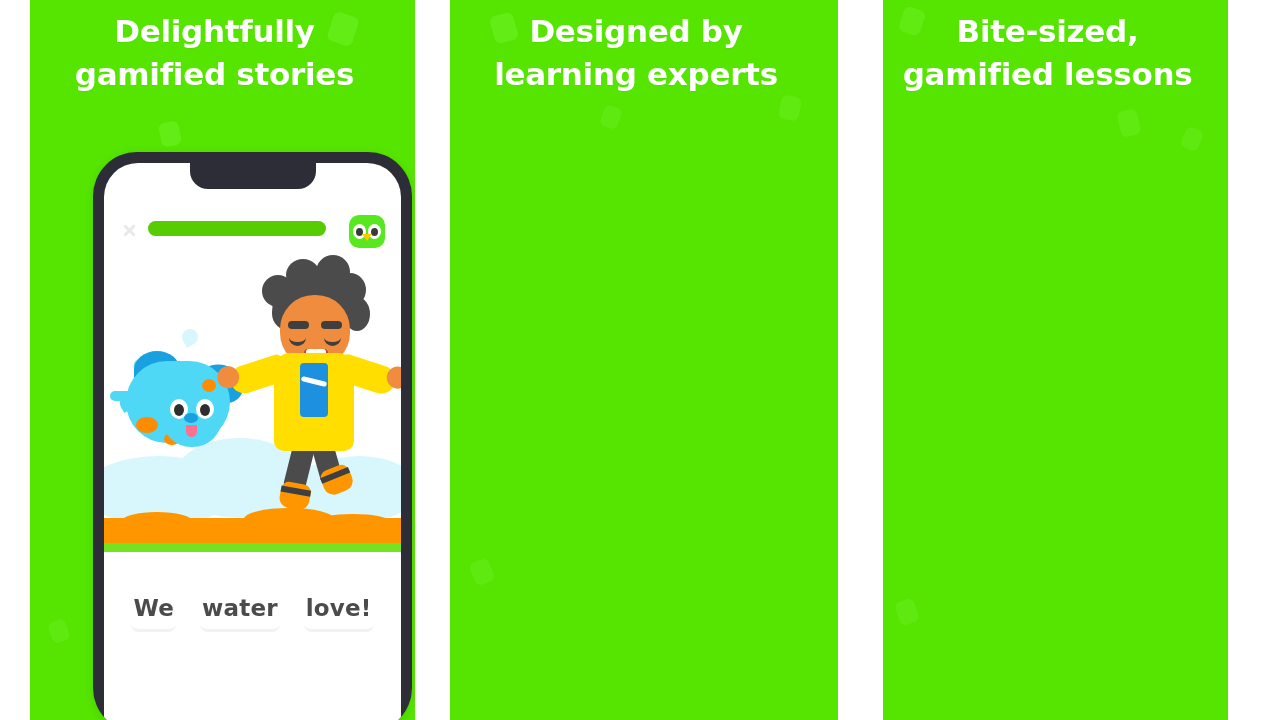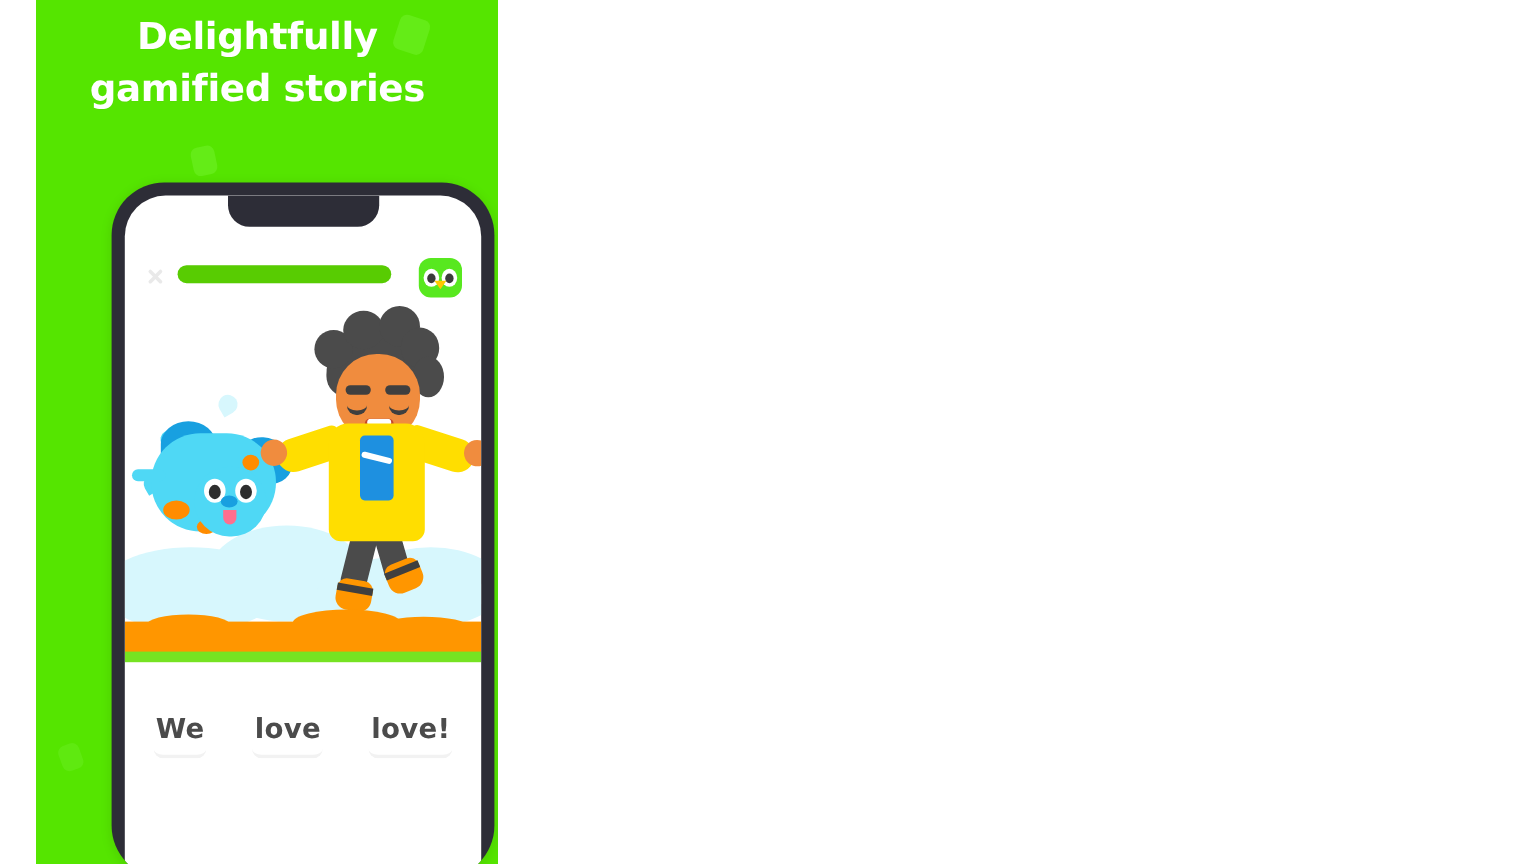--- a/index.html
+++ b/index.html
@@ -143,21 +143,21 @@
   .dog-eye  { position:absolute; top:10px; width:18px; height:20px; background:#fff; border-radius:50%; }
   .dog-eye i{ position:absolute; left:4px; top:5px; width:10px; height:12px; background:#2e2e2e; border-radius:50%; }
   .dog-nose { position:absolute; left:22px; top:24px; width:14px; height:10px; background:#18a0e0; border-radius:50%; }
   .dog-tongue{position:absolute; left:24px; top:36px; width:11px; height:12px; background:#ff6f8e; border-radius:0 0 6px 6px; }
   .dog-spot { position:absolute; background:#ff8c00; border-radius:50%; }
   .dog-tail { position:absolute; left:-8px; top:40px; width:28px; height:10px; background:#4fd8f5; border-radius:6px; }
 
   
   .sentence-row {
     position:absolute; left:0; right:0; top:430px;
-    display:flex; justify-content:center; align-items:flex-start; gap:38px;
+    display:flex; justify-content:center; align-items:flex-start; gap:24px;
   }
   .token {
     font-size:23px; font-weight:bold; color:#4b4b4b;
     letter-spacing:0.2px; padding:2px 2px 8px;
     border-bottom:3px solid #f2f2f2; border-radius:0 0 8px 8px;
   }
 </style>
 </head>
 <body>
 
@@ -264,22 +264,46 @@
 
           <div class="ground-bump" style="left:18px;width:70px;height:18px;"></div>
           <div class="ground-bump" style="left:140px;width:90px;height:22px;"></div>
           <div class="ground-bump" style="left:212px;width:74px;height:16px;"></div>
           <div class="ground-orange"></div>
           <div class="ground-green"></div>
         </div>
 
         <div class="sentence-row">
           <span class="token">We</span>
-          <span class="token">love</span>
+          <span class="token">water</span>
           <span class="token">love!</span>
         </div>
       </div>
     </div>
   </div>
 
-
+  <div class="panel panel-2">
+    <div class="confetti" style="left:42px;top:14px;width:24px;height:28px;transform:rotate(-16deg);"></div>
+    <div class="confetti" style="left:152px;top:106px;width:18px;height:22px;transform:rotate(20deg);opacity:.5;"></div>
+    <div class="confetti" style="left:330px;top:96px;width:20px;height:24px;transform:rotate(12deg);opacity:.55;"></div>
+    <div class="confetti" style="left:22px;top:560px;width:20px;height:24px;transform:rotate(-22deg);opacity:.5;"></div>
+
+    <div class="headline">
+      <span>Designed by</span>
+      <span class="l2">learning experts</span>
+    </div>
+
+  </div>
+
+  <div class="panel panel-3">
+    <div class="confetti" style="left:18px;top:8px;width:22px;height:26px;transform:rotate(18deg);opacity:.6;"></div>
+    <div class="confetti" style="left:236px;top:110px;width:20px;height:26px;transform:rotate(-14deg);opacity:.55;"></div>
+    <div class="confetti" style="left:300px;top:128px;width:18px;height:22px;transform:rotate(22deg);opacity:.5;"></div>
+    <div class="confetti" style="left:14px;top:600px;width:20px;height:24px;transform:rotate(-18deg);opacity:.5;"></div>
+
+    <div class="headline">
+      <span>Bite-sized,</span>
+      <span class="l2">gamified lessons</span>
+    </div>
+
+  </div>
 
 </div>
 
 </body></html>

